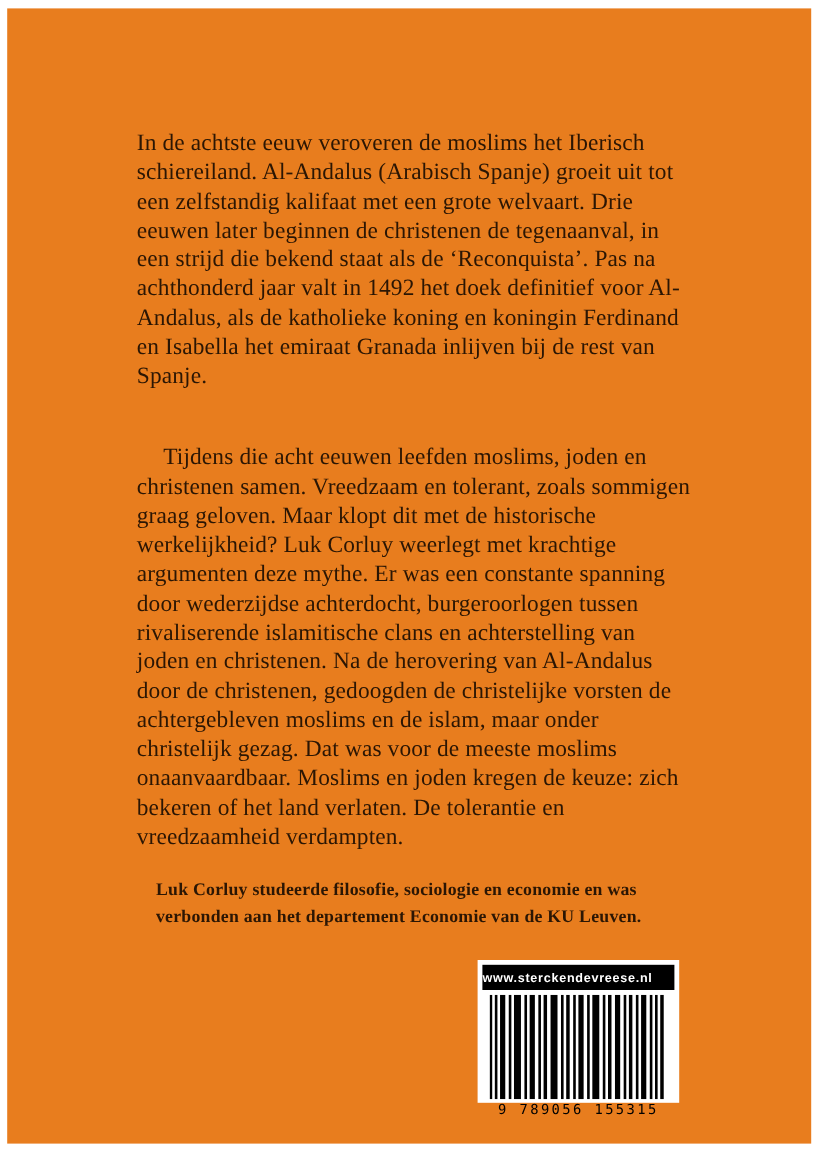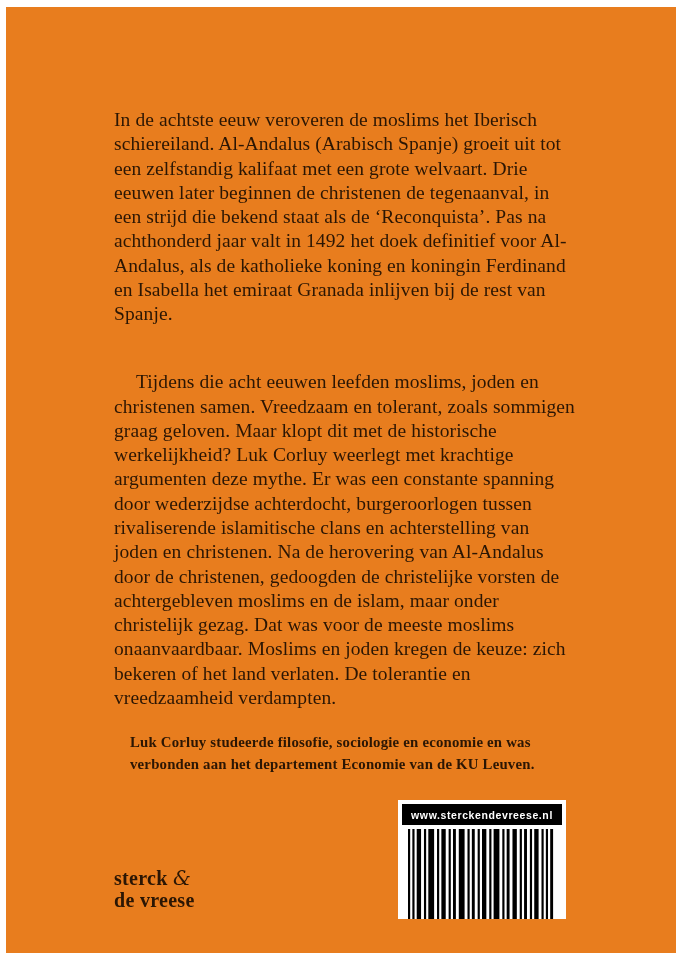--- a/index.html
+++ b/index.html
@@ -61,21 +61,21 @@
     display:flex;
     flex-direction:column;
   }
   .barcode-header{
     background:#000000;
     color:#ffffff;
     font-family:"Liberation Sans", sans-serif;
     font-size:10.5px;
     font-weight:bold;
     letter-spacing:0.6px;
-    text-align:center;
+    text-align:left;
     padding:5px 0 4px 0;
     margin:4px 4px 0 4px;
   }
   .barcode-bars{
     flex:1;
     margin:4px 10px 0 10px;
     display:flex;
     align-items:stretch;
   }
   .barcode-bars svg{width:100%;height:100%;}
@@ -93,24 +93,20 @@
 
 <div class="cover">
 
   <div class="blurb">
     <p>In de achtste eeuw veroveren de moslims het Iberisch schiereiland. Al-Andalus (Arabisch Spanje) groeit uit tot een zelfstandig kalifaat met een grote welvaart. Drie eeuwen later beginnen de christenen de tegenaanval, in een strijd die bekend staat als de ‘Reconquista’. Pas na achthonderd jaar valt in 1492 het doek definitief voor Al-Andalus, als de katholieke koning en koningin Ferdinand en Isabella het emiraat Granada inlijven bij de rest van Spanje.</p>
     <p class="indent">Tijdens die acht eeuwen leefden moslims, joden en christenen samen. Vreedzaam en tolerant, zoals sommigen graag geloven. Maar klopt dit met de historische werkelijkheid? Luk Corluy weerlegt met krachtige argumenten deze mythe. Er was een constante spanning door wederzijdse achterdocht, burgeroorlogen tussen rivaliserende islamitische clans en achterstelling van joden en christenen. Na de herovering van Al-Andalus door de christenen, gedoogden de christelijke vorsten de achtergebleven moslims en de islam, maar onder christelijk gezag. Dat was voor de meeste moslims onaanvaardbaar. Moslims en joden kregen de keuze: zich bekeren of het land verlaten. De tolerantie en vreedzaamheid verdampten.</p>
   </div>
 
   <p class="bio">Luk Corluy studeerde filosofie, sociologie en economie en was verbonden aan het departement Economie van de KU Leuven.</p>
 
-  <div class="publisher-logo">
-    <span class="line"><span>sterck</span> <span class="amp">&amp;</span></span>
-    <span class="line"><span>de vreese</span></span>
-  </div>
 
   <div class="barcode-box">
     <div class="barcode-header">www.sterckendevreese.nl</div>
     <div class="barcode-bars">
       <svg viewBox="0 0 102 60" preserveAspectRatio="none" aria-hidden="true">
         <rect x="0" y="0" width="1.5" height="60" fill="#000"></rect>
         <rect x="3" y="0" width="1.5" height="60" fill="#000"></rect>
         <rect x="6" y="0" width="3" height="60" fill="#000"></rect>
         <rect x="11" y="0" width="1.5" height="60" fill="#000"></rect>
         <rect x="14" y="0" width="4" height="60" fill="#000"></rect>
@@ -130,15 +126,16 @@
         <rect x="72" y="0" width="3" height="60" fill="#000"></rect>
         <rect x="77" y="0" width="1.5" height="60" fill="#000"></rect>
         <rect x="80" y="0" width="2" height="60" fill="#000"></rect>
         <rect x="84" y="0" width="1.5" height="60" fill="#000"></rect>
         <rect x="87" y="0" width="3" height="60" fill="#000"></rect>
         <rect x="92" y="0" width="1.5" height="60" fill="#000"></rect>
         <rect x="95" y="0" width="1.5" height="60" fill="#000"></rect>
         <rect x="98" y="0" width="2" height="60" fill="#000"></rect>
       </svg>
     </div>
+    <div class="barcode-digits">9 789056 155315</div>
   </div>
 
 </div>
 
 </body></html>

